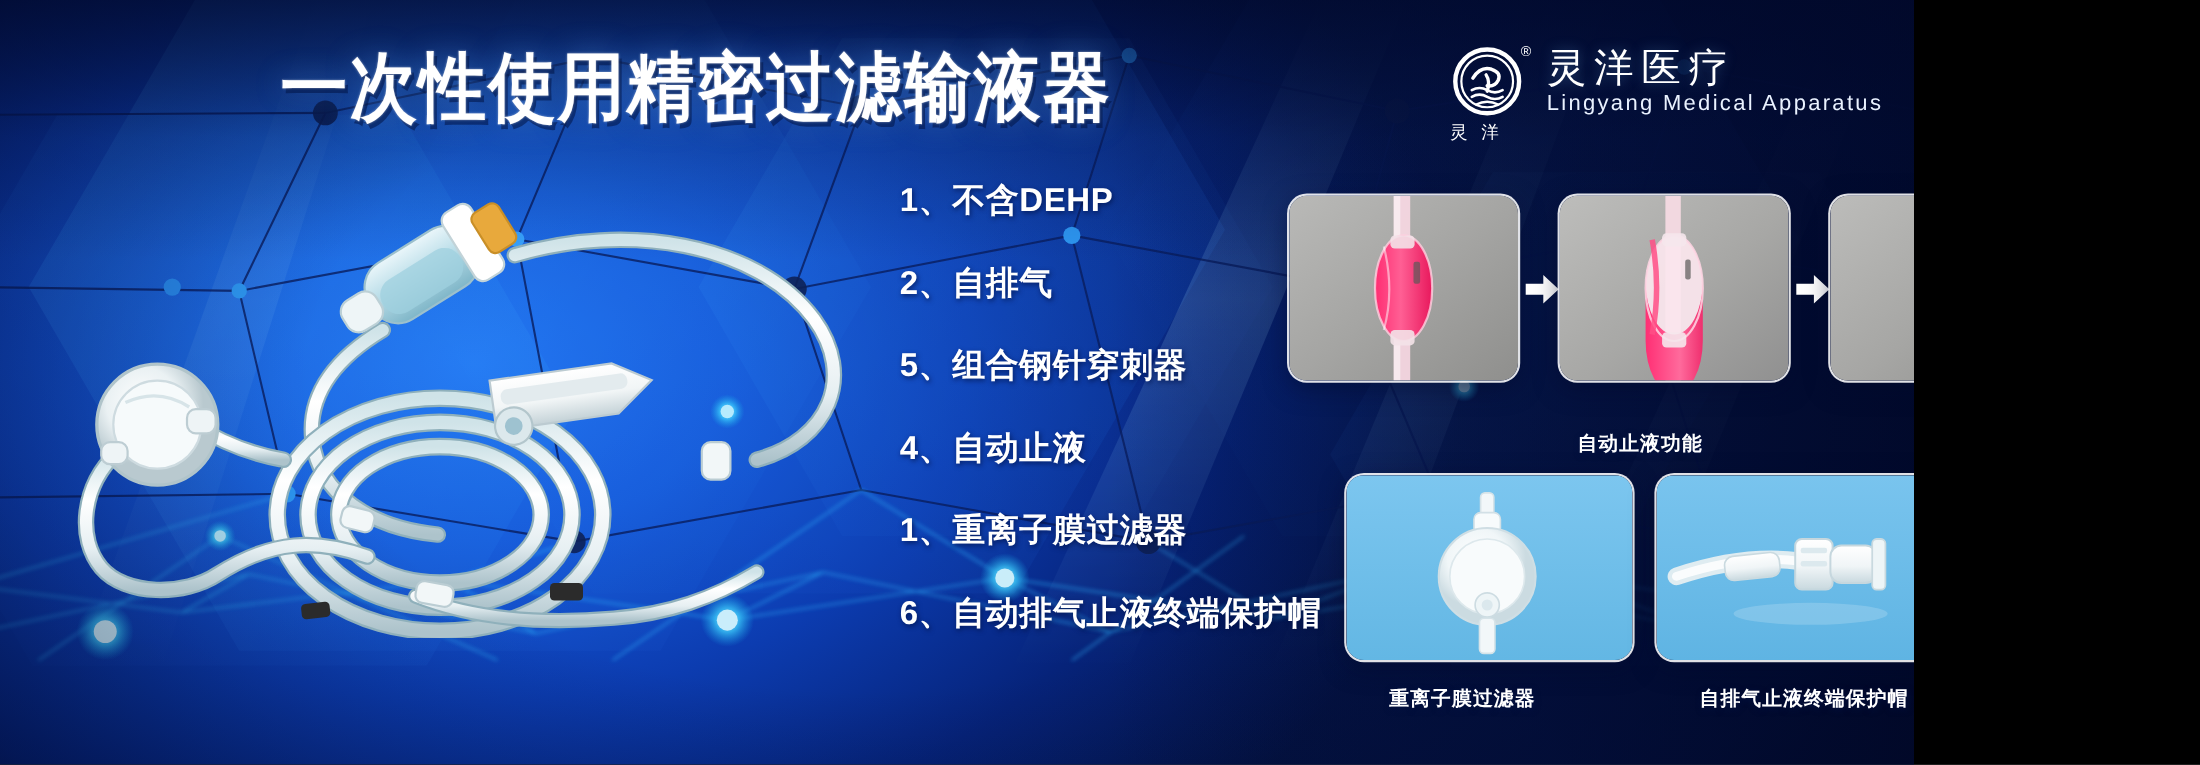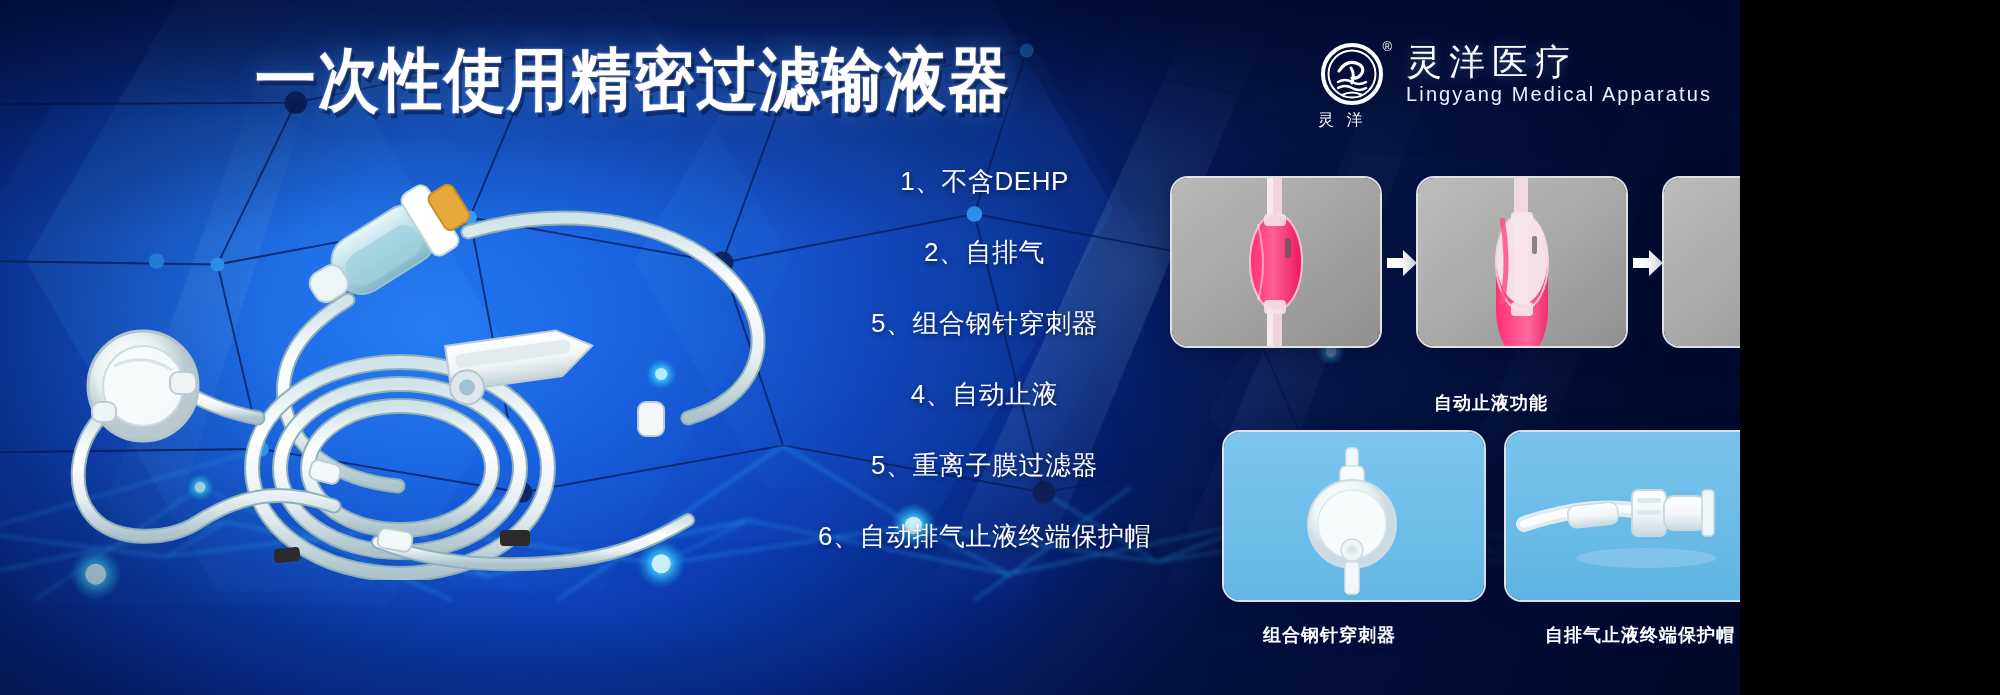--- a/index.html
+++ b/index.html
@@ -73,28 +73,27 @@
     color:#eaf2ff;font-size:20px;letter-spacing:2.1px;line-height:1.1;
   }
 
   
   .features{
     position:absolute;left:818px;top:168px;
     display:flex;flex-direction:column;
   }
   .feature{
     color:#ffffff;
-    font-size:26px;
-    font-weight:normal;
+    font-size:30px;
+    font-weight:bold;
     line-height:1;
     margin-bottom:45px;
     white-space:nowrap;
     text-shadow:1px 2px 5px rgba(0,18,70,.75);
     letter-spacing:.5px;
-    text-align:center;
   }
   .feature:last-child{margin-bottom:0;}
 
   
   .hero{position:absolute;left:48px;top:150px;width:720px;height:430px;}
 
   
   .panel{
     position:absolute;
     border-radius:16px;
@@ -347,21 +346,21 @@
     </g>
     <rect x="452" y="380" width="30" height="16" rx="4" fill="#2b2b2b"></rect>
     <rect x="226" y="398" width="26" height="14" rx="4" fill="#2b2b2b" transform="rotate(-6 239 405)"></rect>
   </svg>
 
   <div class="features">
     <div class="feature">1、不含DEHP</div>
     <div class="feature">2、自排气</div>
     <div class="feature">5、组合钢针穿刺器</div>
     <div class="feature">4、自动止液</div>
-    <div class="feature">5、重离子膜过滤器</div>
+    <div class="feature">1、重离子膜过滤器</div>
     <div class="feature">6、自动排气止液终端保护帽</div>
   </div>
 
   <div class="panel p-top p1">
     <svg class="panel-img" viewBox="0 0 208 168" preserveAspectRatio="none">
       <defs>
         <linearGradient id="gray1" x1="0" y1="0" x2="1" y2="1">
           <stop offset="0%" stop-color="#b9b9b7"></stop>
             <stop offset="50%" stop-color="#a5a5a3"></stop>
             <stop offset="100%" stop-color="#8f8f8d"></stop>
@@ -484,16 +483,16 @@
       <rect x="62" y="72" width="50" height="22" rx="8" fill="url(#capG)" stroke="#cadae0" stroke-width="1.5" transform="rotate(-6 87 83)"></rect>
       <rect x="126" y="58" width="34" height="46" rx="6" fill="url(#capG)" stroke="#c6d7de" stroke-width="1.8"></rect>
       <rect x="131" y="66" width="24" height="5" rx="2" fill="#dce9ee"></rect>
       <rect x="131" y="78" width="24" height="5" rx="2" fill="#dce9ee"></rect>
       <rect x="158" y="64" width="42" height="34" rx="10" fill="url(#capG)" stroke="#c6d7de" stroke-width="1.8"></rect>
       <rect x="196" y="58" width="12" height="46" rx="4" fill="#eef5f7" stroke="#c9d9df" stroke-width="1.6"></rect>
       <ellipse cx="140" cy="126" rx="70" ry="10" fill="#ffffff" opacity=".18"></ellipse>
     </svg>
   </div>
 
-  <div class="caption cap-b1">组合钢针穿刺器</div>
+  <div class="caption cap-b1">重离子膜过滤器</div>
   <div class="caption cap-b2">自排气止液终端保护帽</div>
 
 </div>
 
 </body></html>

